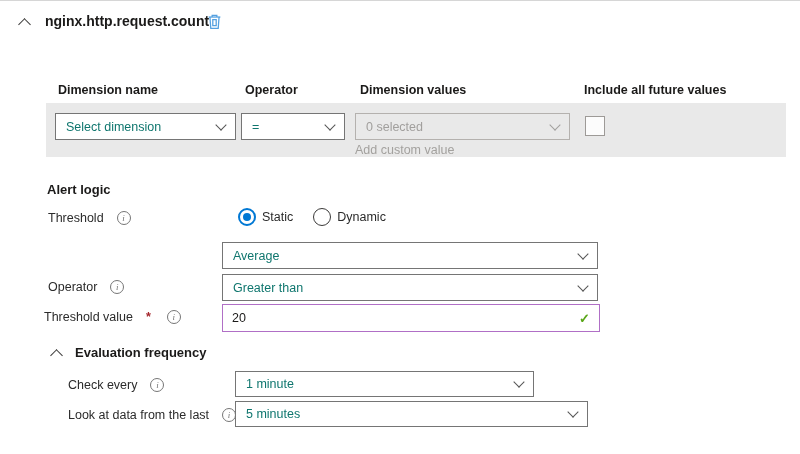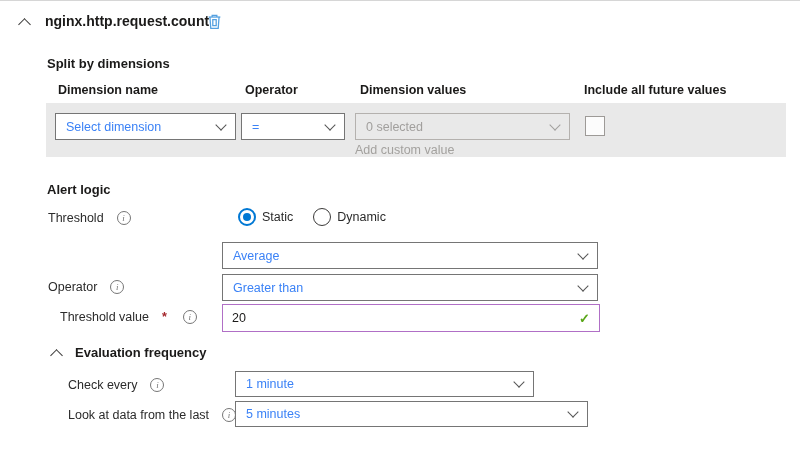--- a/index.html
+++ b/index.html
@@ -26,21 +26,21 @@
 
   
   .info{width:12px;height:12px;border:1px solid #767676;border-radius:50%;
     font-size:9px;line-height:12px;text-align:center;color:#767676;flex:0 0 auto;
     font-family:"Liberation Serif",serif;font-style:italic;}
   .info::before{content:"i";}
 
   
   .dd{box-sizing:border-box;height:27px;background:#fff;border:1px solid #757575;
     display:flex;align-items:center;justify-content:space-between;
-    padding:0 10px;font-size:12.5px;color:#3b82f6;cursor:pointer;}
+    padding:0 10px;font-size:12.5px;color:#0f766e;cursor:pointer;}
   .dd.disabled{background:transparent;border-color:#b4b1ae;color:#a19f9d;cursor:default;}
   .dd.disabled .chevdn{border-color:#a19f9d;}
   .ddtext{white-space:nowrap;overflow:hidden;}
 
   
   .grayrow{left:46px;top:103px;width:740px;height:54px;background:#e9e9e9;}
   .addcustom{font-size:12.5px;color:#a3a19e;}
 
   
   .cbx{box-sizing:border-box;width:20px;height:20px;background:#fcfcfc;border:1px solid #9d9a97;}
@@ -77,21 +77,20 @@
     <svg class="trash" viewBox="0 0 16 16">
       <g fill="none" stroke="#54a0e0" stroke-width="1.2">
         <path d="M2.5 3.8h11"></path>
         <path d="M5.8 3.8V2.2h4.4v1.6"></path>
         <path d="M3.7 3.8l0.8 10.7h7l0.8-10.7"></path>
         <path d="M6.4 6.3v5.6h3.2V6.3z"></path>
       </g>
     </svg>
   </div>
 
-  <div class="abs h13" style="left:47px;top:56px;">Split by dimensions</div>
 
   <div class="abs colhead" style="left:58px;top:83px;">Dimension name</div>
   <div class="abs colhead" style="left:245px;top:83px;">Operator</div>
   <div class="abs colhead" style="left:584px;top:83px;">Include all future values</div>
   <div class="abs colhead" style="left:360px;top:83px;">Dimension values</div>
 
   <div class="abs grayrow"></div>
 
   <div class="abs dd" style="left:55px;top:113px;width:181px;">
     <span class="ddtext">Select dimension</span>
@@ -128,21 +127,21 @@
 
   <div class="abs lblrow" style="left:48px;top:280px;">
     <span class="lbl">Operator</span>
     <span class="info"></span>
   </div>
   <div class="abs dd" style="left:222px;top:274px;width:376px;">
     <span class="ddtext">Greater than</span>
     <span class="chevdn"></span>
   </div>
 
-  <div class="abs lblrow" style="left:60px;top:310px;">
+  <div class="abs lblrow" style="left:44px;top:310px;">
     <span class="lbl">Threshold value</span>
     <span class="req">*</span>
     <span class="info" style="margin-left:3px;"></span>
   </div>
   <div class="abs tinput" style="left:222px;top:304px;width:378px;">
     <span>20</span>
     <span class="check"></span>
   </div>
 
   <div class="abs" style="left:52px;top:351px;">

